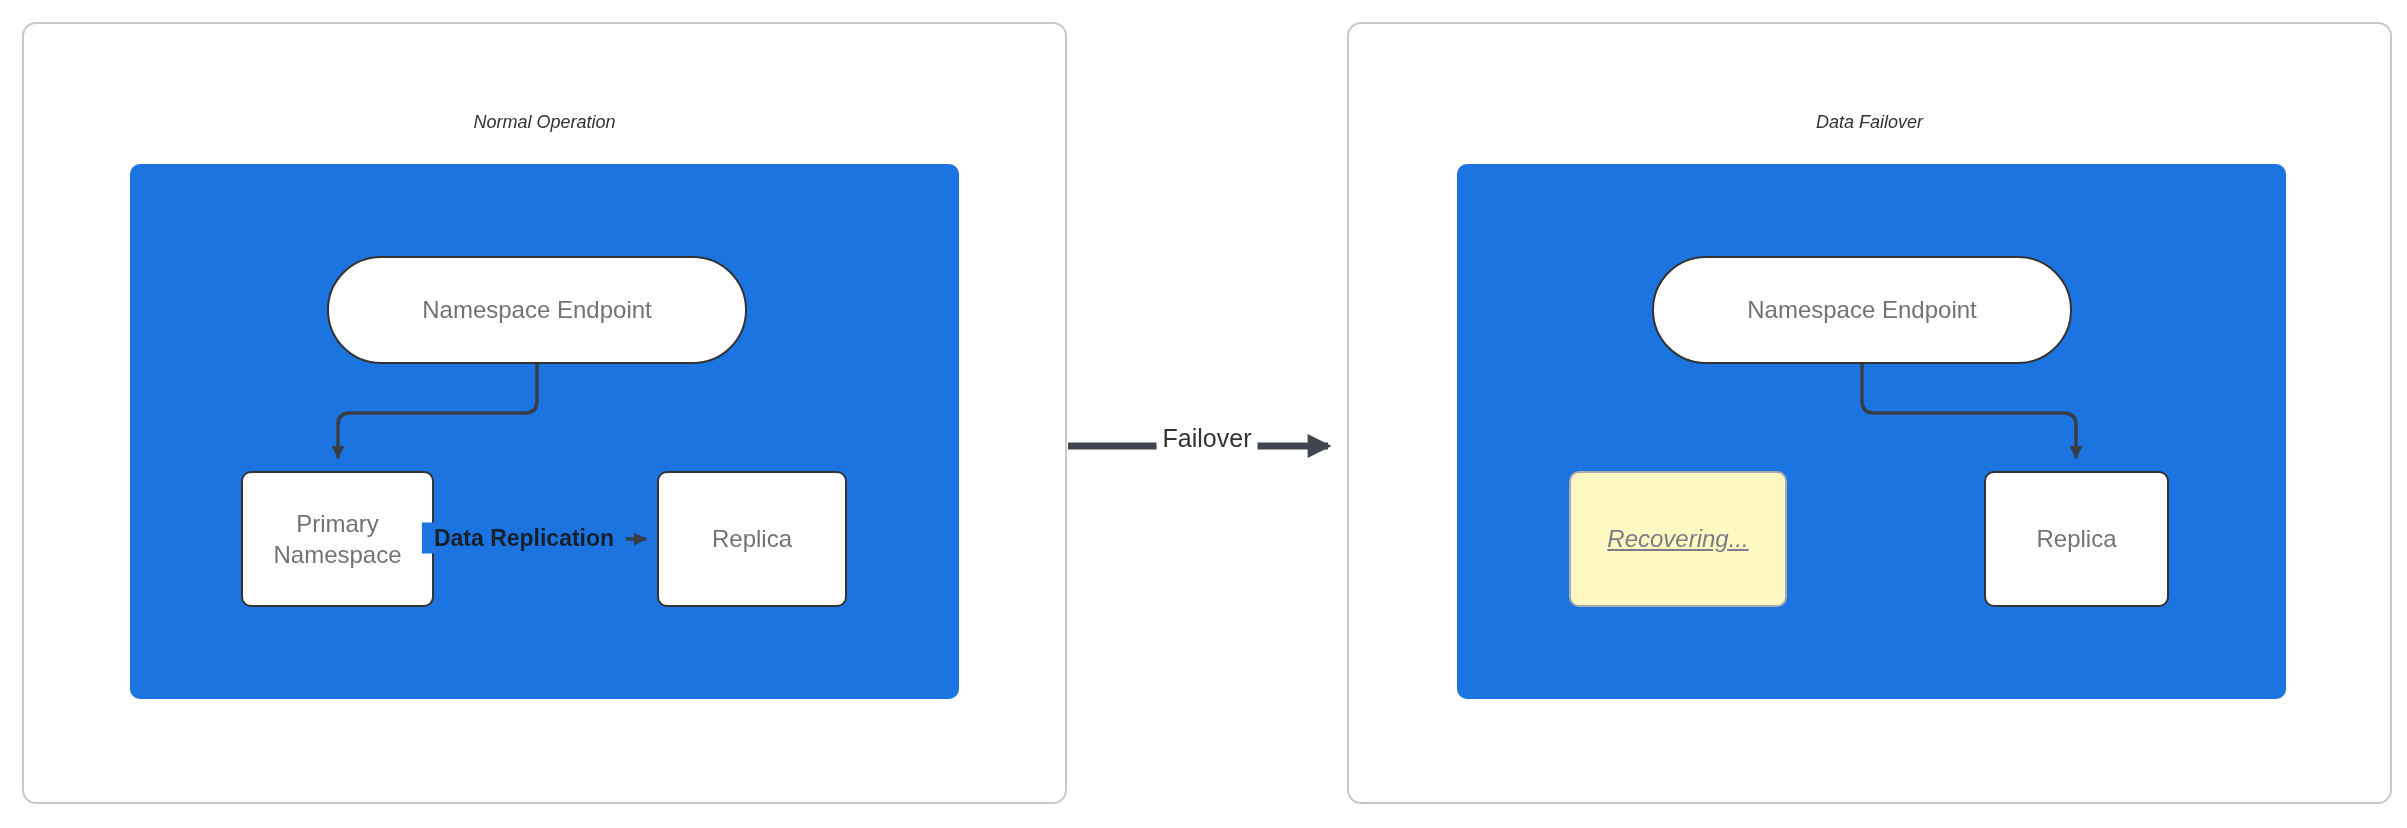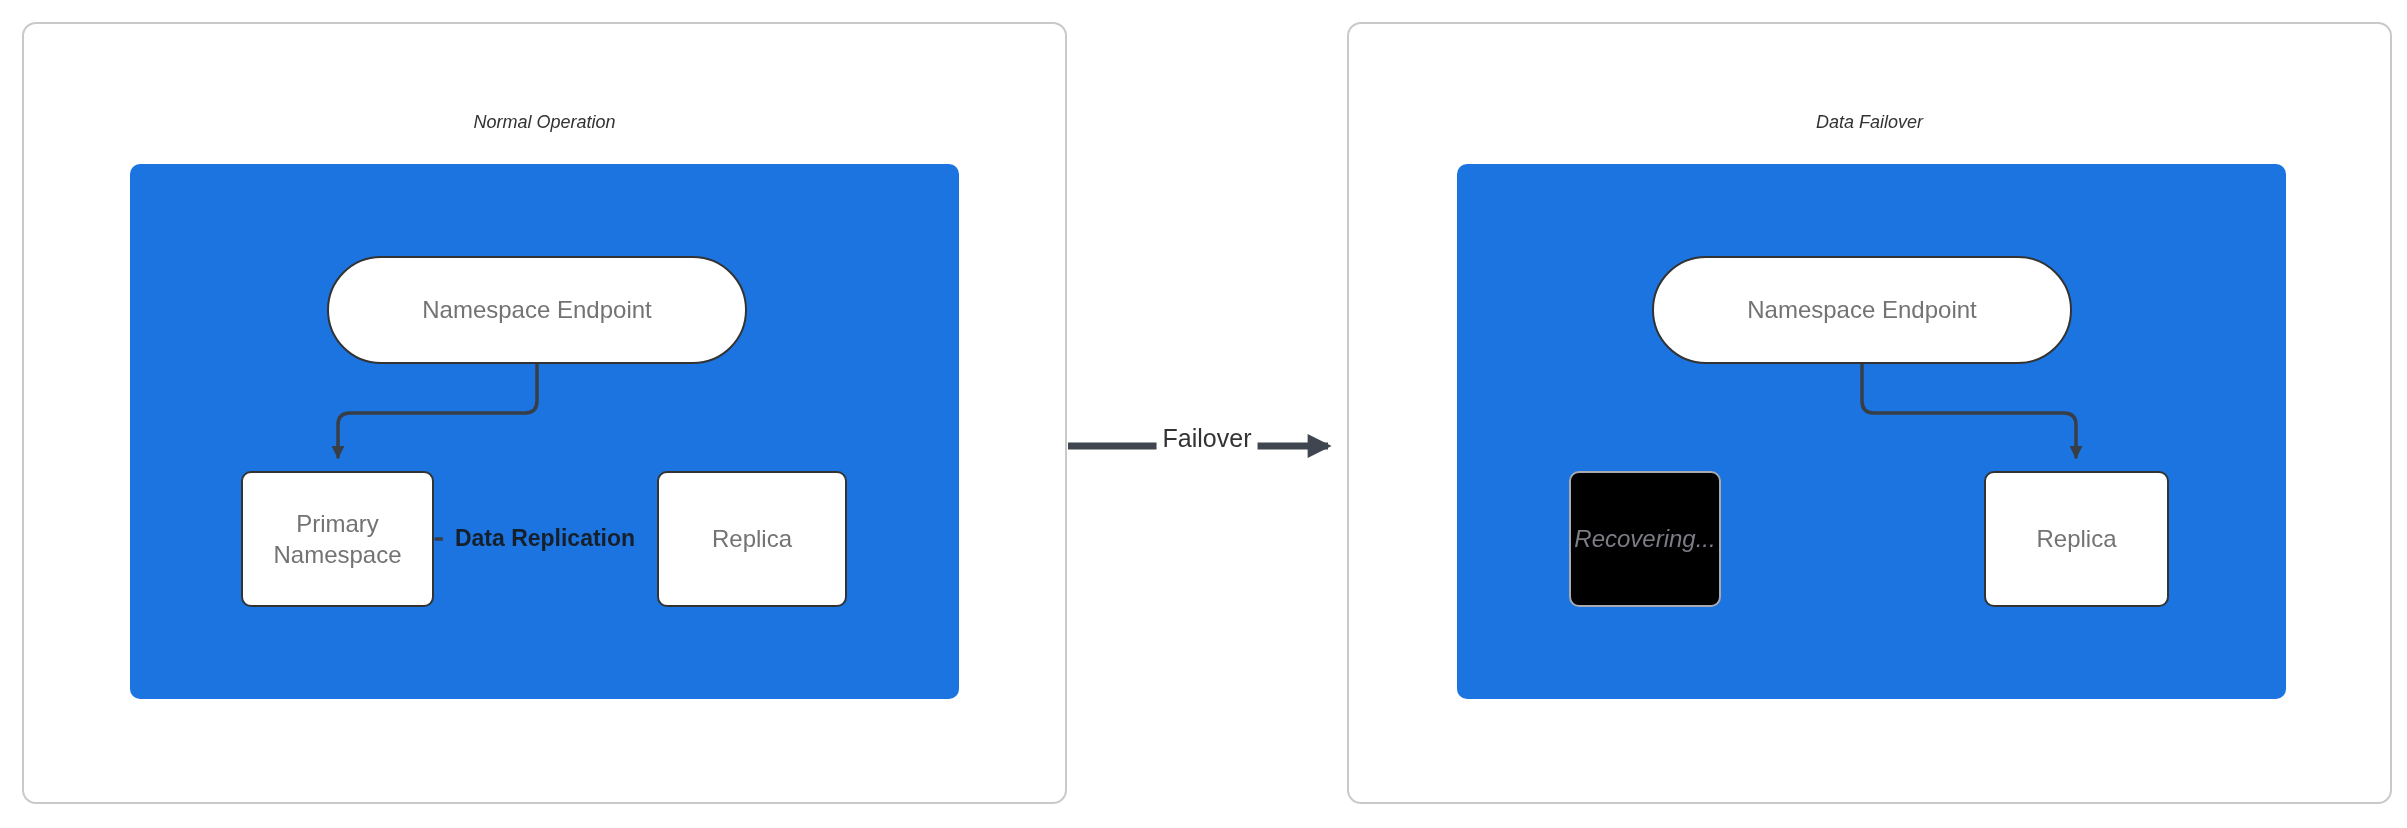--- a/index.html
+++ b/index.html
@@ -59,37 +59,38 @@
     width: 420px;
     height: 108px;
     border-radius: 54px;
   }
   .pill.left  { left: 327px;  top: 256px; }
   .pill.right { left: 1652px; top: 256px; }
   .box { border-radius: 10px; height: 136px; top: 471px; }
   .box.primary        { left: 241px;  width: 193px; }
   .box.replica-left   { left: 657px;  width: 190px; }
   .box.recovering     {
-    left: 1569px; width: 152px;
-    background: #000000;
+    left: 1569px; width: 218px;
+    background: #fef9c3;
     border-color: #a9a9b0;
     color: #7c7c85;
     font-style: italic;
+    text-decoration: underline;
   }
   .box.replica-right  { left: 1984px; width: 185px; }
   .edges {
     position: absolute;
     left: 0; top: 0;
     width: 2407px;
     height: 828px;
     pointer-events: none;
   }
   .edge-label {
     position: absolute;
-    left: 545px;
+    left: 524px;
     top: 538px;
     transform: translate(-50%, -50%);
     background: #1b74e0;
     padding: 2px 12px;
     font-size: 23px;
     font-weight: bold;
     color: #16202c;
     white-space: nowrap;
   }
   .failover-label {

